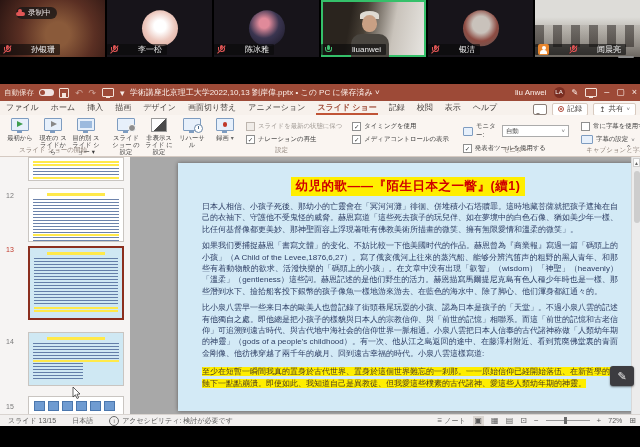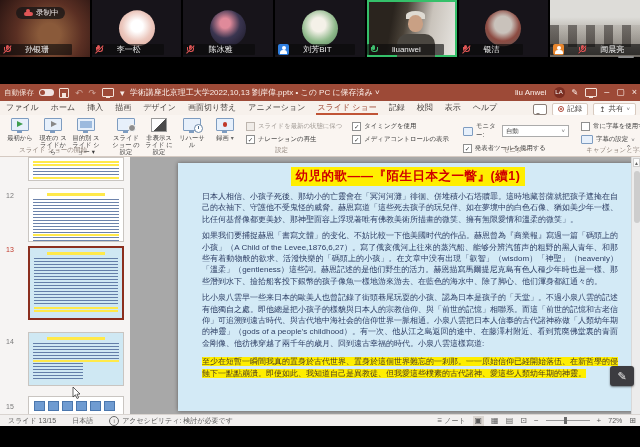--- a/index.html
+++ b/index.html
@@ -16,33 +16,33 @@
   .t7 .desks{position:absolute;left:0;bottom:10px;width:100%;height:22px;
     background:repeating-linear-gradient(90deg,rgba(40,35,32,.55) 0 9px,rgba(150,145,138,.25) 9px 18px);}
   .avatar{position:absolute;left:50%;top:50%;transform:translate(-50%,-52%);width:36px;height:36px;border-radius:50%;}
   .av2{background:radial-gradient(circle at 42% 36%,#e08a9a 0 16%,#3a3550 48%,#171522 100%);}
   .av3{background:radial-gradient(circle at 50% 44%,#ffffff 0 22%,#ecc8be 55%,#d9a093 100%);}
   .av4{background:radial-gradient(circle at 46% 40%,#f4f1e8 0 24%,#8fb98b 58%,#4d7c55 100%);}
   .av6{background:radial-gradient(circle at 50% 40%,#c9c2bb 0 30%,#8d4b42 58%,#5d5956 100%);}
   .head{position:absolute;left:41px;top:15px;width:15px;height:17px;border-radius:50% 50% 46% 46%;background:#c9a084;}
   .hair{position:absolute;left:39px;top:11px;width:19px;height:8px;border-radius:50% 50% 0 0;background:#dfdbd3;}
   .shoulders{position:absolute;left:30px;top:34px;width:38px;height:23px;border-radius:10px 10px 0 0;background:#4a4640;}
-  .namebar{position:absolute;left:0;bottom:2px;display:flex;align-items:center;gap:14px;
-    background:rgba(10,10,10,.62);color:#eee;font-size:8px;line-height:11px;padding:0 23px 0 3px;border-radius:1px;white-space:nowrap;}
+  .namebar{position:absolute;left:0;bottom:2px;display:flex;align-items:center;gap:20px;
+    background:rgba(10,10,10,.62);color:#eee;font-size:8px;line-height:11px;padding:0 5px 0 3px;border-radius:1px;white-space:nowrap;}
   .mic{position:relative;display:inline-block;width:8px;height:9px;}
   .mic b{position:absolute;left:2.5px;top:0;width:3px;height:5px;border-radius:1.5px;background:#e05656;}
   .mic u{position:absolute;left:1px;top:2px;width:5px;height:4px;border:1px solid #e05656;border-top:none;border-radius:0 0 3px 3px;}
   .mic i{position:absolute;left:-1px;top:3.6px;width:11px;height:1.4px;background:#e05656;transform:rotate(-45deg);box-shadow:0 0 0 .4px rgba(20,20,20,.6);}
   .mic.live b{background:#3fbf6f;} .mic.live u{border-color:#3fbf6f;}
   .pbadge{display:inline-block;position:relative;width:11px;height:11px;border-radius:2px;}
   .pbadge.blue{background:#2f7fe0;} .pbadge.orange{background:#e8862e;}
   .pbadge::before{content:"";position:absolute;left:3.5px;top:1.5px;width:4px;height:4px;border-radius:50%;background:#fff;}
   .pbadge::after{content:"";position:absolute;left:1.8px;top:6px;width:7.4px;height:4px;border-radius:3px 3px 0 0;background:#fff;}
   .recbadge{position:absolute;left:16px;top:7px;display:flex;align-items:center;gap:3px;
-    background:rgba(25,22,22,.8);border-radius:7px;padding:1px 6px 1px 8px;color:#f0eaea;font-size:7.5px;}
+    background:rgba(25,22,22,.8);border-radius:7px;padding:1px 6px 1px 0;color:#f0eaea;font-size:7.5px;}
   .cloud{position:relative;width:9px;height:4.5px;background:#e05656;border-radius:3px;margin-top:2px;}
   .cloud::before{content:"";position:absolute;left:1.6px;top:-2.6px;width:4px;height:4px;border-radius:50%;background:#e05656;}
   .handle{position:absolute;left:618px;top:56px;width:16px;height:2px;background:#8a8a8a;border-radius:1px;}
 
   
   .ppt{position:absolute;left:0;top:84px;width:640px;height:342px;background:#faf5f1;}
   .tbar{position:absolute;left:0;top:0;width:640px;height:17px;background:#9d4a37;color:#f3e3da;
     display:flex;align-items:center;font-size:7.5px;gap:5px;padding:0 4px;box-sizing:border-box;}
   .toggle{position:relative;width:15px;height:7px;border-radius:4px;background:rgba(255,255,255,.85);}
   .toggle::before{content:"";position:absolute;left:1px;top:1px;width:5px;height:5px;border-radius:50%;background:#9d4a37;}
@@ -58,21 +58,21 @@
   .lens{position:relative;width:6px;height:6px;}
   .lens::before{content:"";position:absolute;left:0;top:0;width:4px;height:4px;border:1px solid #43201a;border-radius:50%;}
   .lens::after{content:"";position:absolute;left:4.4px;top:4.4px;width:2.6px;height:1.2px;background:#43201a;transform:rotate(45deg);}
   .tright{position:absolute;right:3px;top:0;height:17px;display:flex;align-items:center;gap:7px;font-size:8px;color:#fbeee8;}
   .la{width:11px;height:11px;border-radius:50%;background:#7a2e22;color:#fff;font-size:6px;line-height:11px;text-align:center;}
   .winbtn{font-size:9px;color:#fbeee8;line-height:17px;}
 
   .tabrow{position:absolute;left:0;top:17px;width:640px;height:14px;background:#f7f1ec;display:flex;align-items:center;
     gap:0;font-size:8px;color:#494440;}
   .tab{padding:0 6px;line-height:14px;position:relative;white-space:nowrap;}
-  .tab.sel{color:#9e4a36;font-weight:normal;}
+  .tab.sel{color:#9e4a36;font-weight:bold;}
   .tab.sel::after{content:"";position:absolute;left:5px;right:5px;bottom:0;height:2px;background:#c05436;}
   .tabactions{position:absolute;right:4px;top:18.5px;display:flex;gap:5px;align-items:center;}
   .bubble{width:12px;height:9px;border:1px solid #8a7f78;border-radius:2px;position:relative;background:#fff;}
   .bubble::after{content:"";position:absolute;left:2px;bottom:-3px;border:2px solid transparent;border-top-color:#8a7f78;}
   .minibtn{display:flex;align-items:center;gap:3px;border:1px solid #d8cabf;background:#fff;border-radius:2px;
     padding:0 5px;height:11px;font-size:7.5px;color:#494440;}
   .reddot{width:6px;height:6px;border-radius:50%;border:1.5px solid #b14a3a;background:#fff;box-sizing:border-box;}
   .reddot::after{content:"";display:block;width:2px;height:2px;border-radius:50%;background:#b14a3a;margin:.6px auto;}
 
   
@@ -113,21 +113,21 @@
   .thumb.sel{border:2px solid #8b2e1e;}
   .ttl{height:3px;background:#ffe94a;margin:4px auto 3px;width:62%;}
   .tlines{margin:0 4px;background:repeating-linear-gradient(180deg,rgba(72,100,150,.8) 0 1px,transparent 1px 3px);}
   .ylin{height:2px;background:#ffe94a;margin:1px 4px;}
   .imgrow{display:flex;gap:3px;margin:4px 5px;}
   .imgrow span{width:9px;height:8px;background:#6f9bd1;border:1px solid #4a76ad;}
   .cursor{position:absolute;left:72px;top:230px;width:9px;height:12px;z-index:5;}
 
   .canvas{position:absolute;left:130px;top:0;width:510px;height:257px;}
   .slide{position:absolute;left:48px;top:6px;width:460px;height:248px;background:#d3eaf6;box-shadow:0 0 4px rgba(0,0,0,.45);overflow:hidden;}
-  .sl-title{margin:3px 0 4px;text-align:center;}
+  .sl-title{margin:13px 0 4px;text-align:center;}
   .sl-title span{display:inline-block;background:#ffee00;color:#d00000;font-weight:bold;font-size:12.5px;padding:1px 5px;letter-spacing:.5px;}
   .slide p{margin:5px 20px 0 24px;font-size:8px;line-height:11.4px;text-align:justify;color:#2d3d63;}
   .slide p.q{margin-top:7px;}
   .hl{background:#ffee00;color:#4d3c1e;}
   .cscroll{position:absolute;right:0;top:0;width:9px;height:257px;background:#ececec;border-left:1px solid #d8d8d8;box-sizing:border-box;}
   .cscroll .up{position:absolute;left:1px;top:1px;width:7px;height:9px;background:#fbfbfb;border:1px solid #cfcfcf;box-sizing:border-box;
     font-size:5px;line-height:8px;text-align:center;color:#666;}
   .cscroll .bar{position:absolute;left:1.5px;top:14px;width:6px;height:52px;background:#cdcdcd;border-radius:3px;}
 
   
@@ -173,27 +173,20 @@
     </div>
     <div class="tile">
       <div class="avatar av2"></div>
       <div class="namebar">
         <span class="mic">
             <b></b>
             <u></u>
             <i></i>
           </span>
         <span>陈冰雅</span>
-      </div>
-    </div>
-    <div class="tile">
-      <div class="avatar av4"></div>
-      <div class="namebar">
-        <span class="pbadge blue"></span>
-        <span>刘芳BIT</span>
       </div>
     </div>
     <div class="tile t5 speaking">
       <div class="shoulders"></div>
       <div class="hair"></div>
       <div class="head"></div>
       <div class="namebar">
         <span class="mic live">
             <b></b>
             <u></u>

